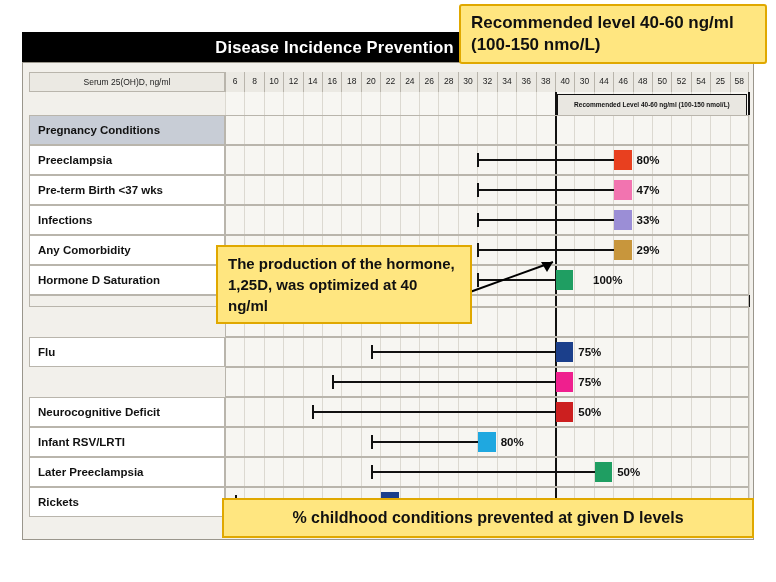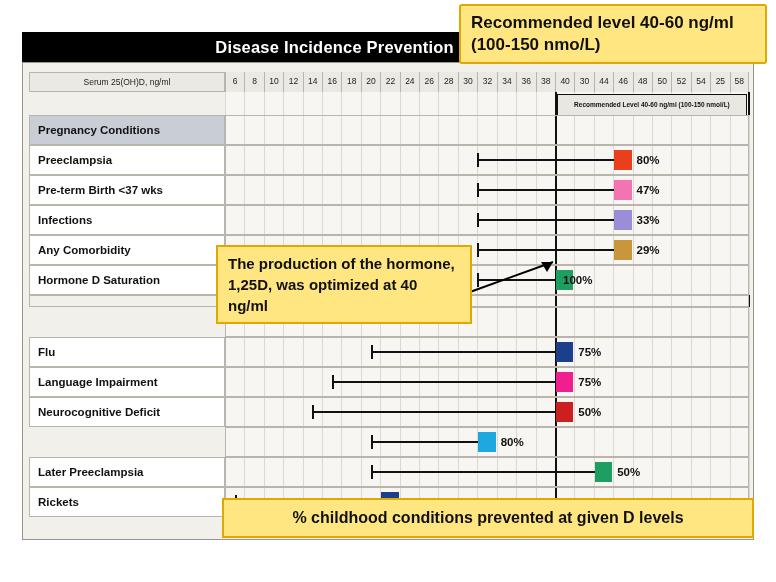--- a/index.html
+++ b/index.html
@@ -441,21 +441,21 @@
             <div class="cellline" style="left: 426.963px;"></div>
             <div class="cellline" style="left: 446.37px;"></div>
             <div class="cellline" style="left: 465.778px;"></div>
             <div class="cellline" style="left: 485.185px;"></div>
             <div class="cellline" style="left: 504.593px;"></div>
             <div class="cellline" style="left: 524px;"></div>
             <div class="zone-line" style="left: 329.926px;"></div>
             <div class="whisker" style="left: 252.296px; width: 87.3333px;"></div>
             <div class="cap" style="left: 252.296px;"></div>
             <div class="marker" style="left: 330.926px; width: 17.4074px; background: rgb(31, 158, 98);"></div>
-            <div class="pct" style="left: 338px;">100%</div>
+            <div class="pct" style="left: 368px;">100%</div>
           </div>
           <div class="rowborder"></div>
         </div>
         <div class="row spacer">
           <div class="rlabel" style="height: 12px;"></div>
           <div class="rowborder" style="height: 12px;"></div>
         </div>
         <div class="row section">
           <div class="rowcells">
             <div class="cellline" style="left: 0px;"></div>
@@ -523,21 +523,20 @@
             <div class="cellline" style="left: 524px;"></div>
             <div class="zone-line" style="left: 329.926px;"></div>
             <div class="whisker" style="left: 145.556px; width: 194.074px;"></div>
             <div class="cap" style="left: 145.556px;"></div>
             <div class="marker" style="left: 330.926px; width: 17.4074px; background: rgb(27, 63, 139);"></div>
             <div class="pct" style="left: 353.333px;">75%</div>
           </div>
           <div class="rowborder"></div>
         </div>
         <div class="row">
-          <div class="rlabel">Language Impairment</div>
           <div class="rowcells">
             <div class="cellline" style="left: 0px;"></div>
             <div class="cellline" style="left: 19.4074px;"></div>
             <div class="cellline" style="left: 38.8148px;"></div>
             <div class="cellline" style="left: 58.2222px;"></div>
             <div class="cellline" style="left: 77.6296px;"></div>
             <div class="cellline" style="left: 97.037px;"></div>
             <div class="cellline" style="left: 116.444px;"></div>
             <div class="cellline" style="left: 135.852px;"></div>
             <div class="cellline" style="left: 155.259px;"></div>
@@ -601,20 +600,21 @@
             <div class="cellline" style="left: 524px;"></div>
             <div class="zone-line" style="left: 329.926px;"></div>
             <div class="whisker" style="left: 87.3333px; width: 252.296px;"></div>
             <div class="cap" style="left: 87.3333px;"></div>
             <div class="marker" style="left: 330.926px; width: 17.4074px; background: rgb(204, 31, 31);"></div>
             <div class="pct" style="left: 353.333px;">50%</div>
           </div>
           <div class="rowborder"></div>
         </div>
         <div class="row">
+          <div class="rlabel">Infant RSV/LRTI</div>
           <div class="rowcells">
             <div class="cellline" style="left: 0px;"></div>
             <div class="cellline" style="left: 19.4074px;"></div>
             <div class="cellline" style="left: 38.8148px;"></div>
             <div class="cellline" style="left: 58.2222px;"></div>
             <div class="cellline" style="left: 77.6296px;"></div>
             <div class="cellline" style="left: 97.037px;"></div>
             <div class="cellline" style="left: 116.444px;"></div>
             <div class="cellline" style="left: 135.852px;"></div>
             <div class="cellline" style="left: 155.259px;"></div>

